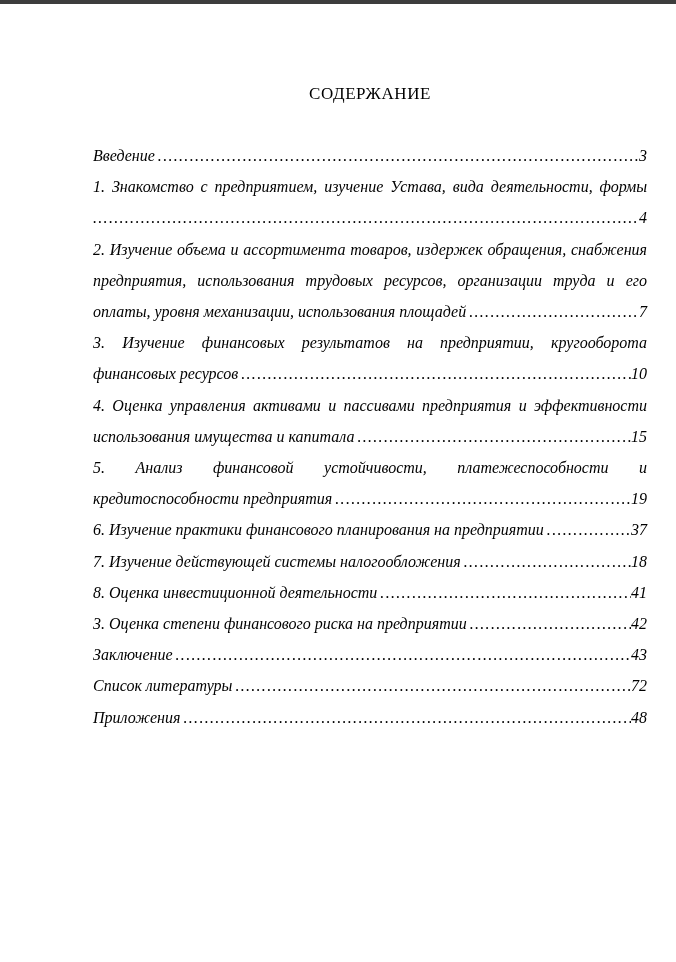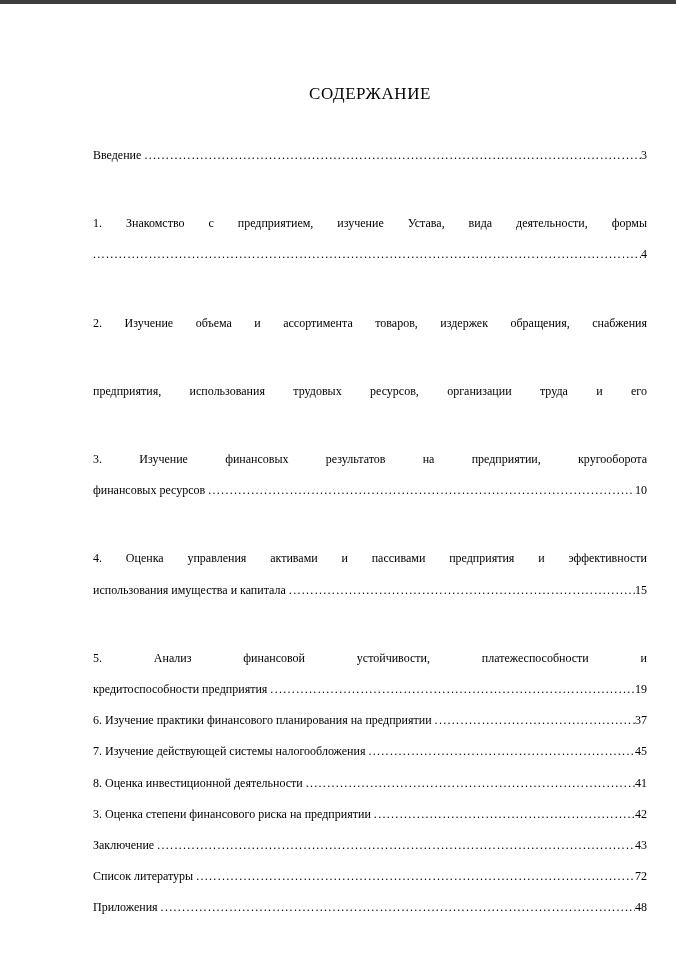--- a/index.html
+++ b/index.html
@@ -27,31 +27,31 @@
   }
   .doc-title{
     font-size:17px;
     line-height:20px;
     font-weight:normal;
     text-align:center;
     letter-spacing:0.6px;
   }
   .toc{
     margin-top:36px;
-    font-size:12px;
+    font-size:16px;
+    font-style:italic;
   }
   .toc-line{
     line-height:31.2px;
     min-height:31.2px;
   }
   
   .toc-line.fill{
     text-align:justify;
     text-align-last:justify;
-    margin-top:37px;
   }
   
   .toc-line.last{
     display:flex;
     align-items:baseline;
   }
   .toc-line.last .toc-text{
     white-space:nowrap;
     flex:0 0 auto;
     padding-right:3px;
@@ -85,20 +85,25 @@
         <span class="dots"></span>
         <span class="pg">3</span>
       </div>
       <div class="toc-line fill"><span class="toc-text">1. Знакомство с предприятием, изучение Устава, вида деятельности, формы</span></div>
       <div class="toc-line last">
         <span class="dots"></span>
         <span class="pg">4</span>
       </div>
       <div class="toc-line fill"><span class="toc-text">2. Изучение объема и ассортимента товаров, издержек обращения, снабжения</span></div>
       <div class="toc-line fill"><span class="toc-text">предприятия, использования трудовых ресурсов, организации труда и его</span></div>
+      <div class="toc-line last">
+        <span class="toc-text">оплаты, уровня механизации, использования площадей</span>
+        <span class="dots"></span>
+        <span class="pg">7</span>
+      </div>
       <div class="toc-line fill"><span class="toc-text">3. Изучение финансовых результатов на предприятии, кругооборота</span></div>
       <div class="toc-line last">
         <span class="toc-text">финансовых ресурсов</span>
         <span class="dots"></span>
         <span class="pg">10</span>
       </div>
       <div class="toc-line fill"><span class="toc-text">4. Оценка управления активами и пассивами предприятия и эффективности</span></div>
       <div class="toc-line last">
         <span class="toc-text">использования имущества и капитала</span>
         <span class="dots"></span>
@@ -111,21 +116,21 @@
         <span class="pg">19</span>
       </div>
       <div class="toc-line last">
         <span class="toc-text">6. Изучение практики финансового планирования на предприятии</span>
         <span class="dots"></span>
         <span class="pg">37</span>
       </div>
       <div class="toc-line last">
         <span class="toc-text">7. Изучение действующей системы налогообложения</span>
         <span class="dots"></span>
-        <span class="pg">45</span>
+        <span class="pg">18</span>
       </div>
       <div class="toc-line last">
         <span class="toc-text">8. Оценка инвестиционной деятельности</span>
         <span class="dots"></span>
         <span class="pg">41</span>
       </div>
       <div class="toc-line last">
         <span class="toc-text">3. Оценка степени финансового риска на предприятии</span>
         <span class="dots"></span>
         <span class="pg">42</span>

